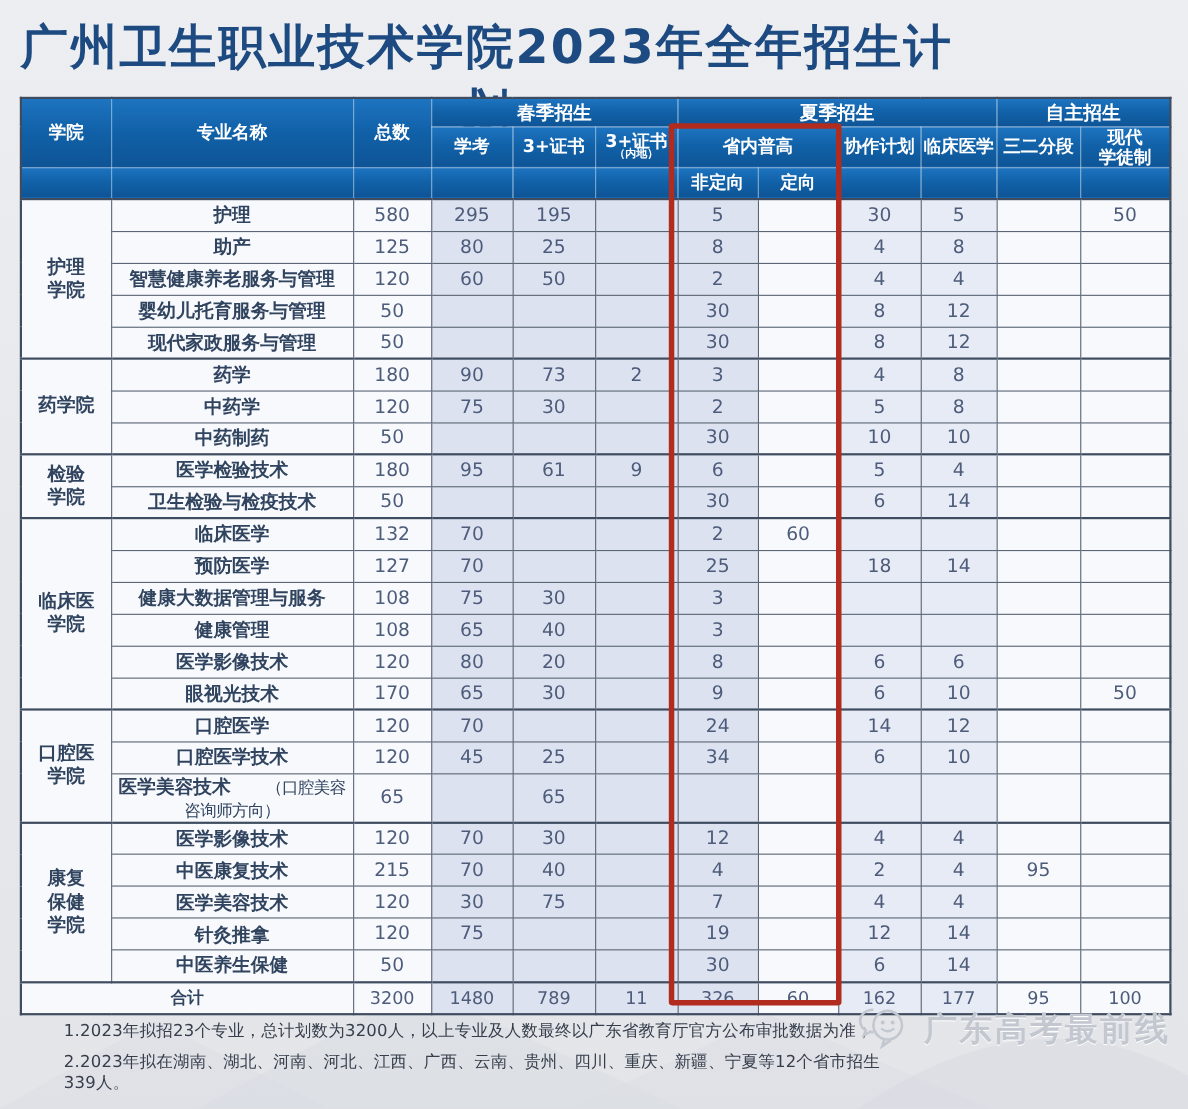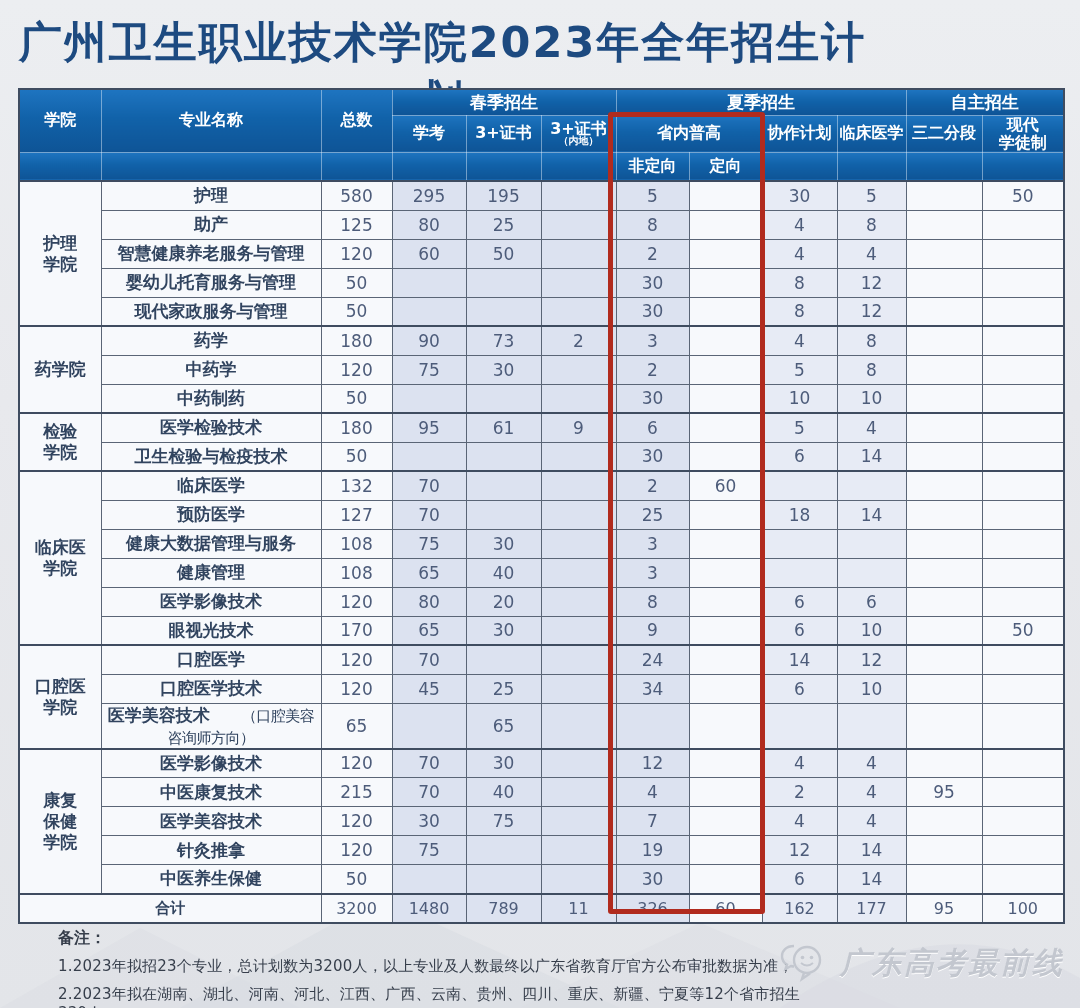--- a/index.html
+++ b/index.html
@@ -107,26 +107,25 @@
     position: absolute;
     left: 58px; top: 928px;
     width: 760px;
     color: var(--note-text);
   }
   .notes-title { font-size: 16px; font-weight: 700; margin-bottom: 8px; }
   .note-line { font-size: 15px; font-weight: 500; margin-bottom: 9px; letter-spacing: 0.2px; }
 
   .watermark {
     position: absolute;
-    right: 16px; top: 942px;
+    right: 16px; top: 914px;
     display: flex;
     align-items: flex-end;
     gap: 8px;
     color: var(--watermark-gray);
-    font-style: italic;
   }
   .watermark-text {
     font-size: 30px;
     font-weight: 600;
     letter-spacing: 2px;
     color: var(--watermark-gray);
     text-shadow: 0 1px 0 #ffffff;
   }
 </style>
 </head>
@@ -535,21 +534,20 @@
             <td class="num c-sw">177</td>
             <td class="num c-s32">95</td>
             <td class="num c-xd">100</td>
           </tr>
         </tbody>
     </table>
 
     <div class="red-box"></div>
 
     <div class="notes">
-      <div class="notes-title">备注：</div>
       <div class="note-line">1.2023年拟招23个专业，总计划数为3200人，以上专业及人数最终以广东省教育厅官方公布审批数据为准；</div>
       <div class="note-line">2.2023年拟在湖南、湖北、河南、河北、江西、广西、云南、贵州、四川、重庆、新疆、宁夏等12个省市招生339人。</div>
     </div>
 
     <div class="watermark">
       <svg width="52" height="42" viewBox="0 0 52 42">
         <g fill="none" stroke="#c3c7cf" stroke-width="2.4">
           <path d="M14 4 C6 4 2 9 2 14 C2 18 4 21 7 22.5 L5.5 27 L11 24 C12 24.3 13 24.5 14 24.5"></path>
           <circle cx="27" cy="18" r="13"></circle>
           <path d="M24 31 L22 37 L30 31.5"></path>

